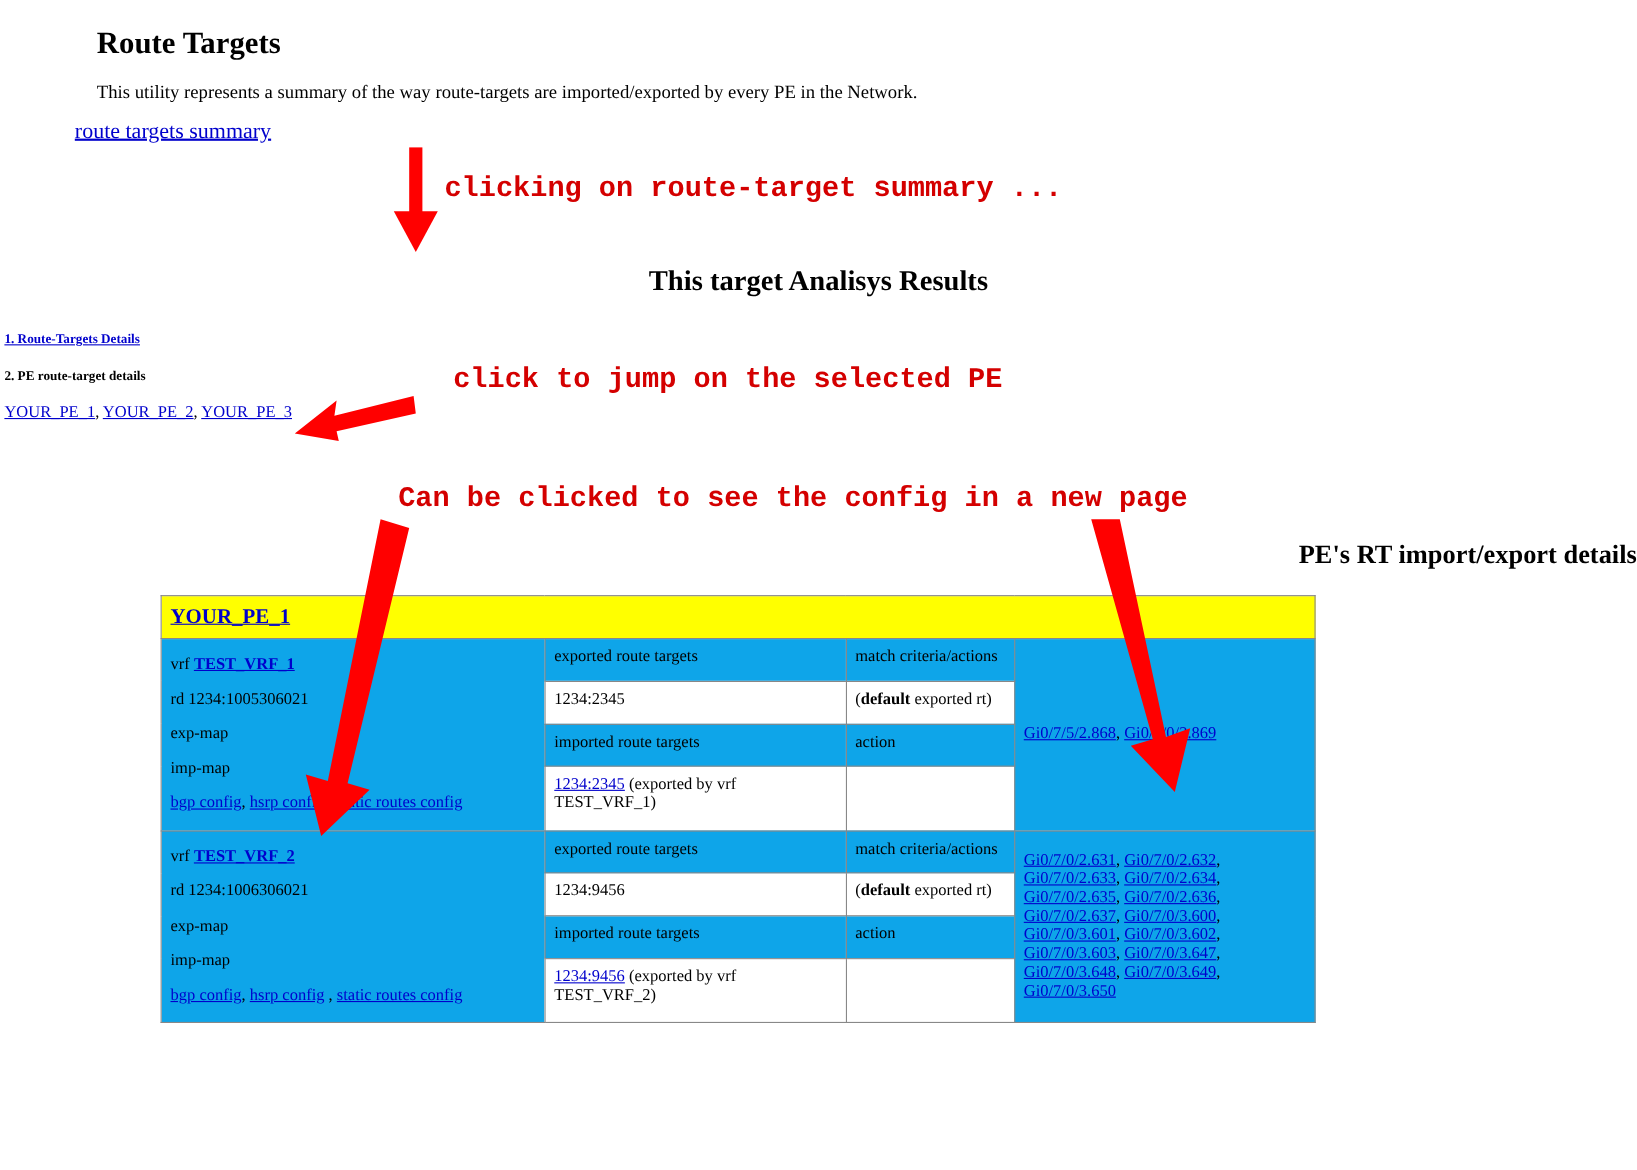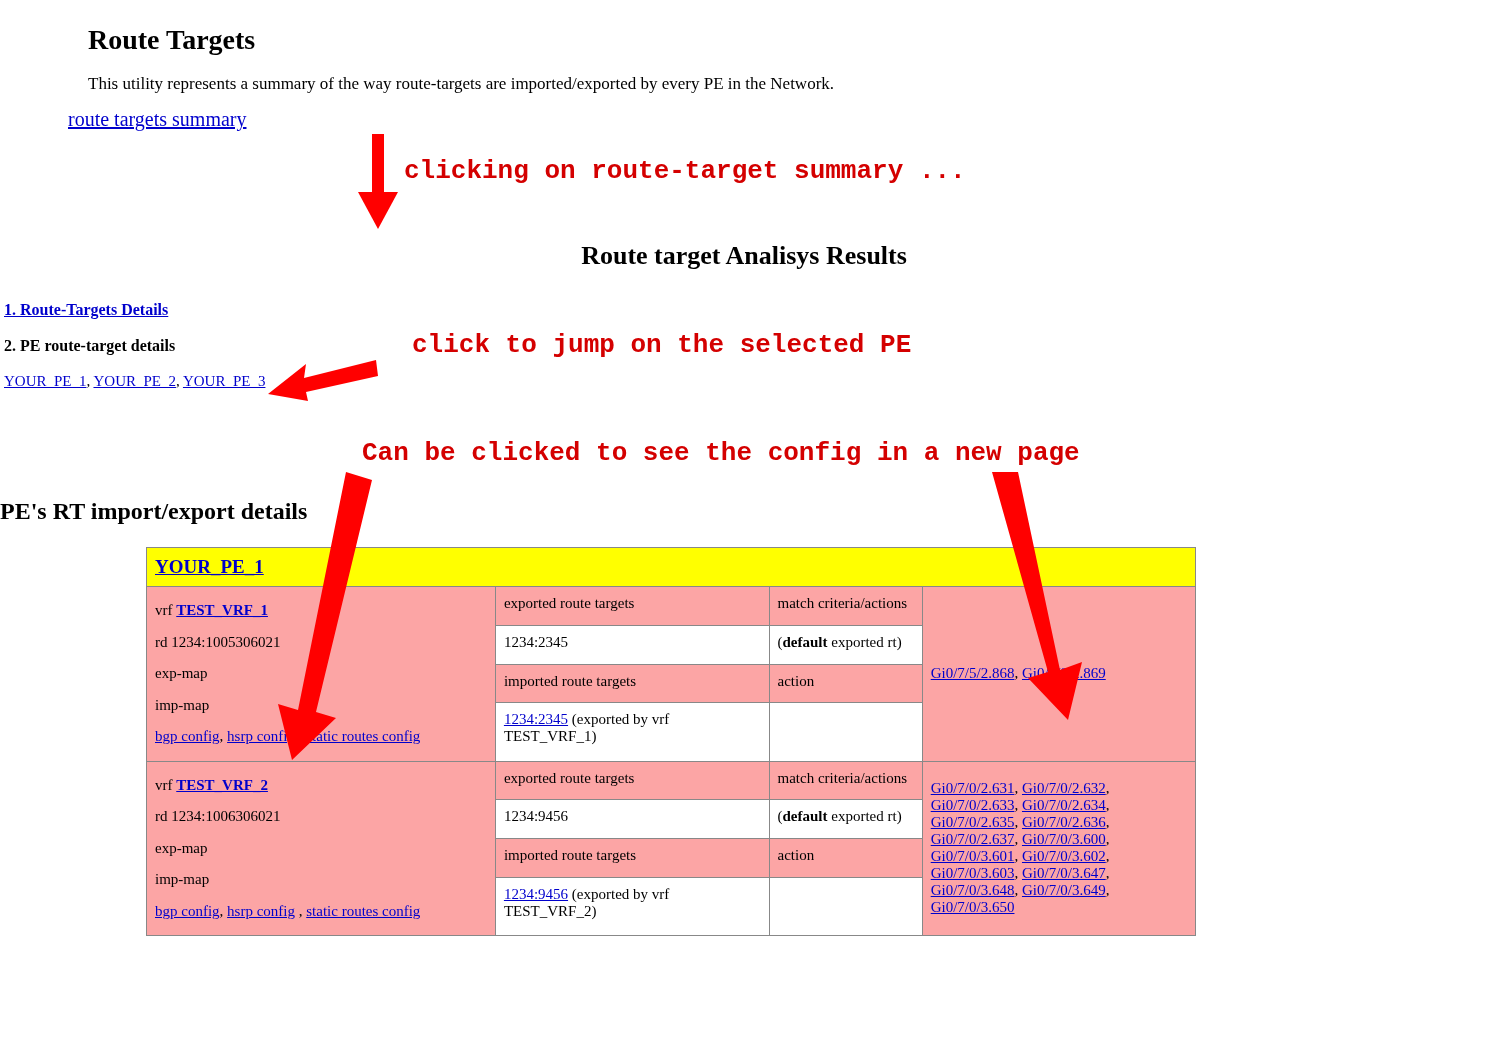--- a/index.html
+++ b/index.html
@@ -19,47 +19,47 @@
     position: absolute;
     font-family: Liberation Mono, monospace;
     font-weight: bold;
     font-size: 26px;
     color: #d40000;
     white-space: nowrap;
   }
   .anno.small { font-size: 26px; }
   h2.center-title { font-size: 26px; text-align: center; margin: 0; }
   .nav-item {
-    font-size: 16px;
+    font-size: 12px;
     font-weight: bold;
     margin: 0 0 18px 4px;
   }
   .nav-item a { font-weight: bold; }
   .nav-sub {
     font-size: 15px;
     margin: 0 0 18px 4px;
   }
   .nav-sub a { font-weight: normal; }
-  .details-title { font-size: 24px; font-weight: bold; text-align: left; margin: 20px 0 22px 0; }
+  .details-title { font-size: 24px; font-weight: bold; text-align: right; margin: 20px 0 22px 0; }
   table.rt {
     border-collapse: collapse;
     margin: 0 0 0 146px;
     width: 1050px;
     font-size: 15px;
   }
   table.rt td, table.rt th { border: 1px solid #888; padding: 8px 8px; vertical-align: top; text-align: left; }
   .pe-head {
     background: #ffff00;
     text-align: center;
     font-weight: bold;
     font-size: 19px;
     padding: 12px;
   }
   .pe-head a { color: #0000cc; }
-  .cell-blue { background: #fca5a5; }
+  .cell-blue { background: #0ea5e9; }
   .cell-white { background: #ffffff; }
   .hdr { font-weight: normal; }
   .vrf-cell { line-height: 2.1; }
   .vrf-cell .lbl { font-weight: normal; }
   .vrf-cell .vrf-name { font-weight: bold; }
   .cfg-links { font-weight: normal; }
   .match-def b { font-weight: bold; }
   .iface-cell { vertical-align: middle !important; }
   svg.arrow { position: absolute; overflow: visible; }
   .rel { position: relative; }
@@ -75,21 +75,21 @@
     <a href="#">route targets summary</a>
   </div>
 
   <svg class="arrow" style="left:358px; top:110px;" width="40" height="95">
     <rect x="14" y="0" width="12" height="62" fill="#ff0000"></rect>
     <polygon points="0,58 40,58 20,95" fill="#ff0000"></polygon>
   </svg>
   <div class="anno" style="left:404px; top:132px;">clicking on route-target summary ...</div>
 
   <div style="height:110px;"></div>
-  <h2 class="center-title">Route target Analisys Results</h2>
+  <h2 class="center-title">This target Analisys Results</h2>
 
   <div style="height:30px;"></div>
   <div class="nav-item"><a href="#">1. Route-Targets Details</a></div>
   <div class="nav-item">2. PE route-target details</div>
   <div class="nav-sub" id="pe-links"><a href="#">YOUR_PE_1</a>, <a href="#">YOUR_PE_2</a>, <a href="#">YOUR_PE_3</a></div>
 
   <svg class="arrow" style="left:268px; top:332px;" width="110" height="45">
     <polygon points="0,38 38,8 36,22 108,4 110,20 38,36 40,45" fill="#ff0000"></polygon>
   </svg>
   <div class="anno" style="left:362px; top:414px;">Can be clicked to see the config in a new page</div>

